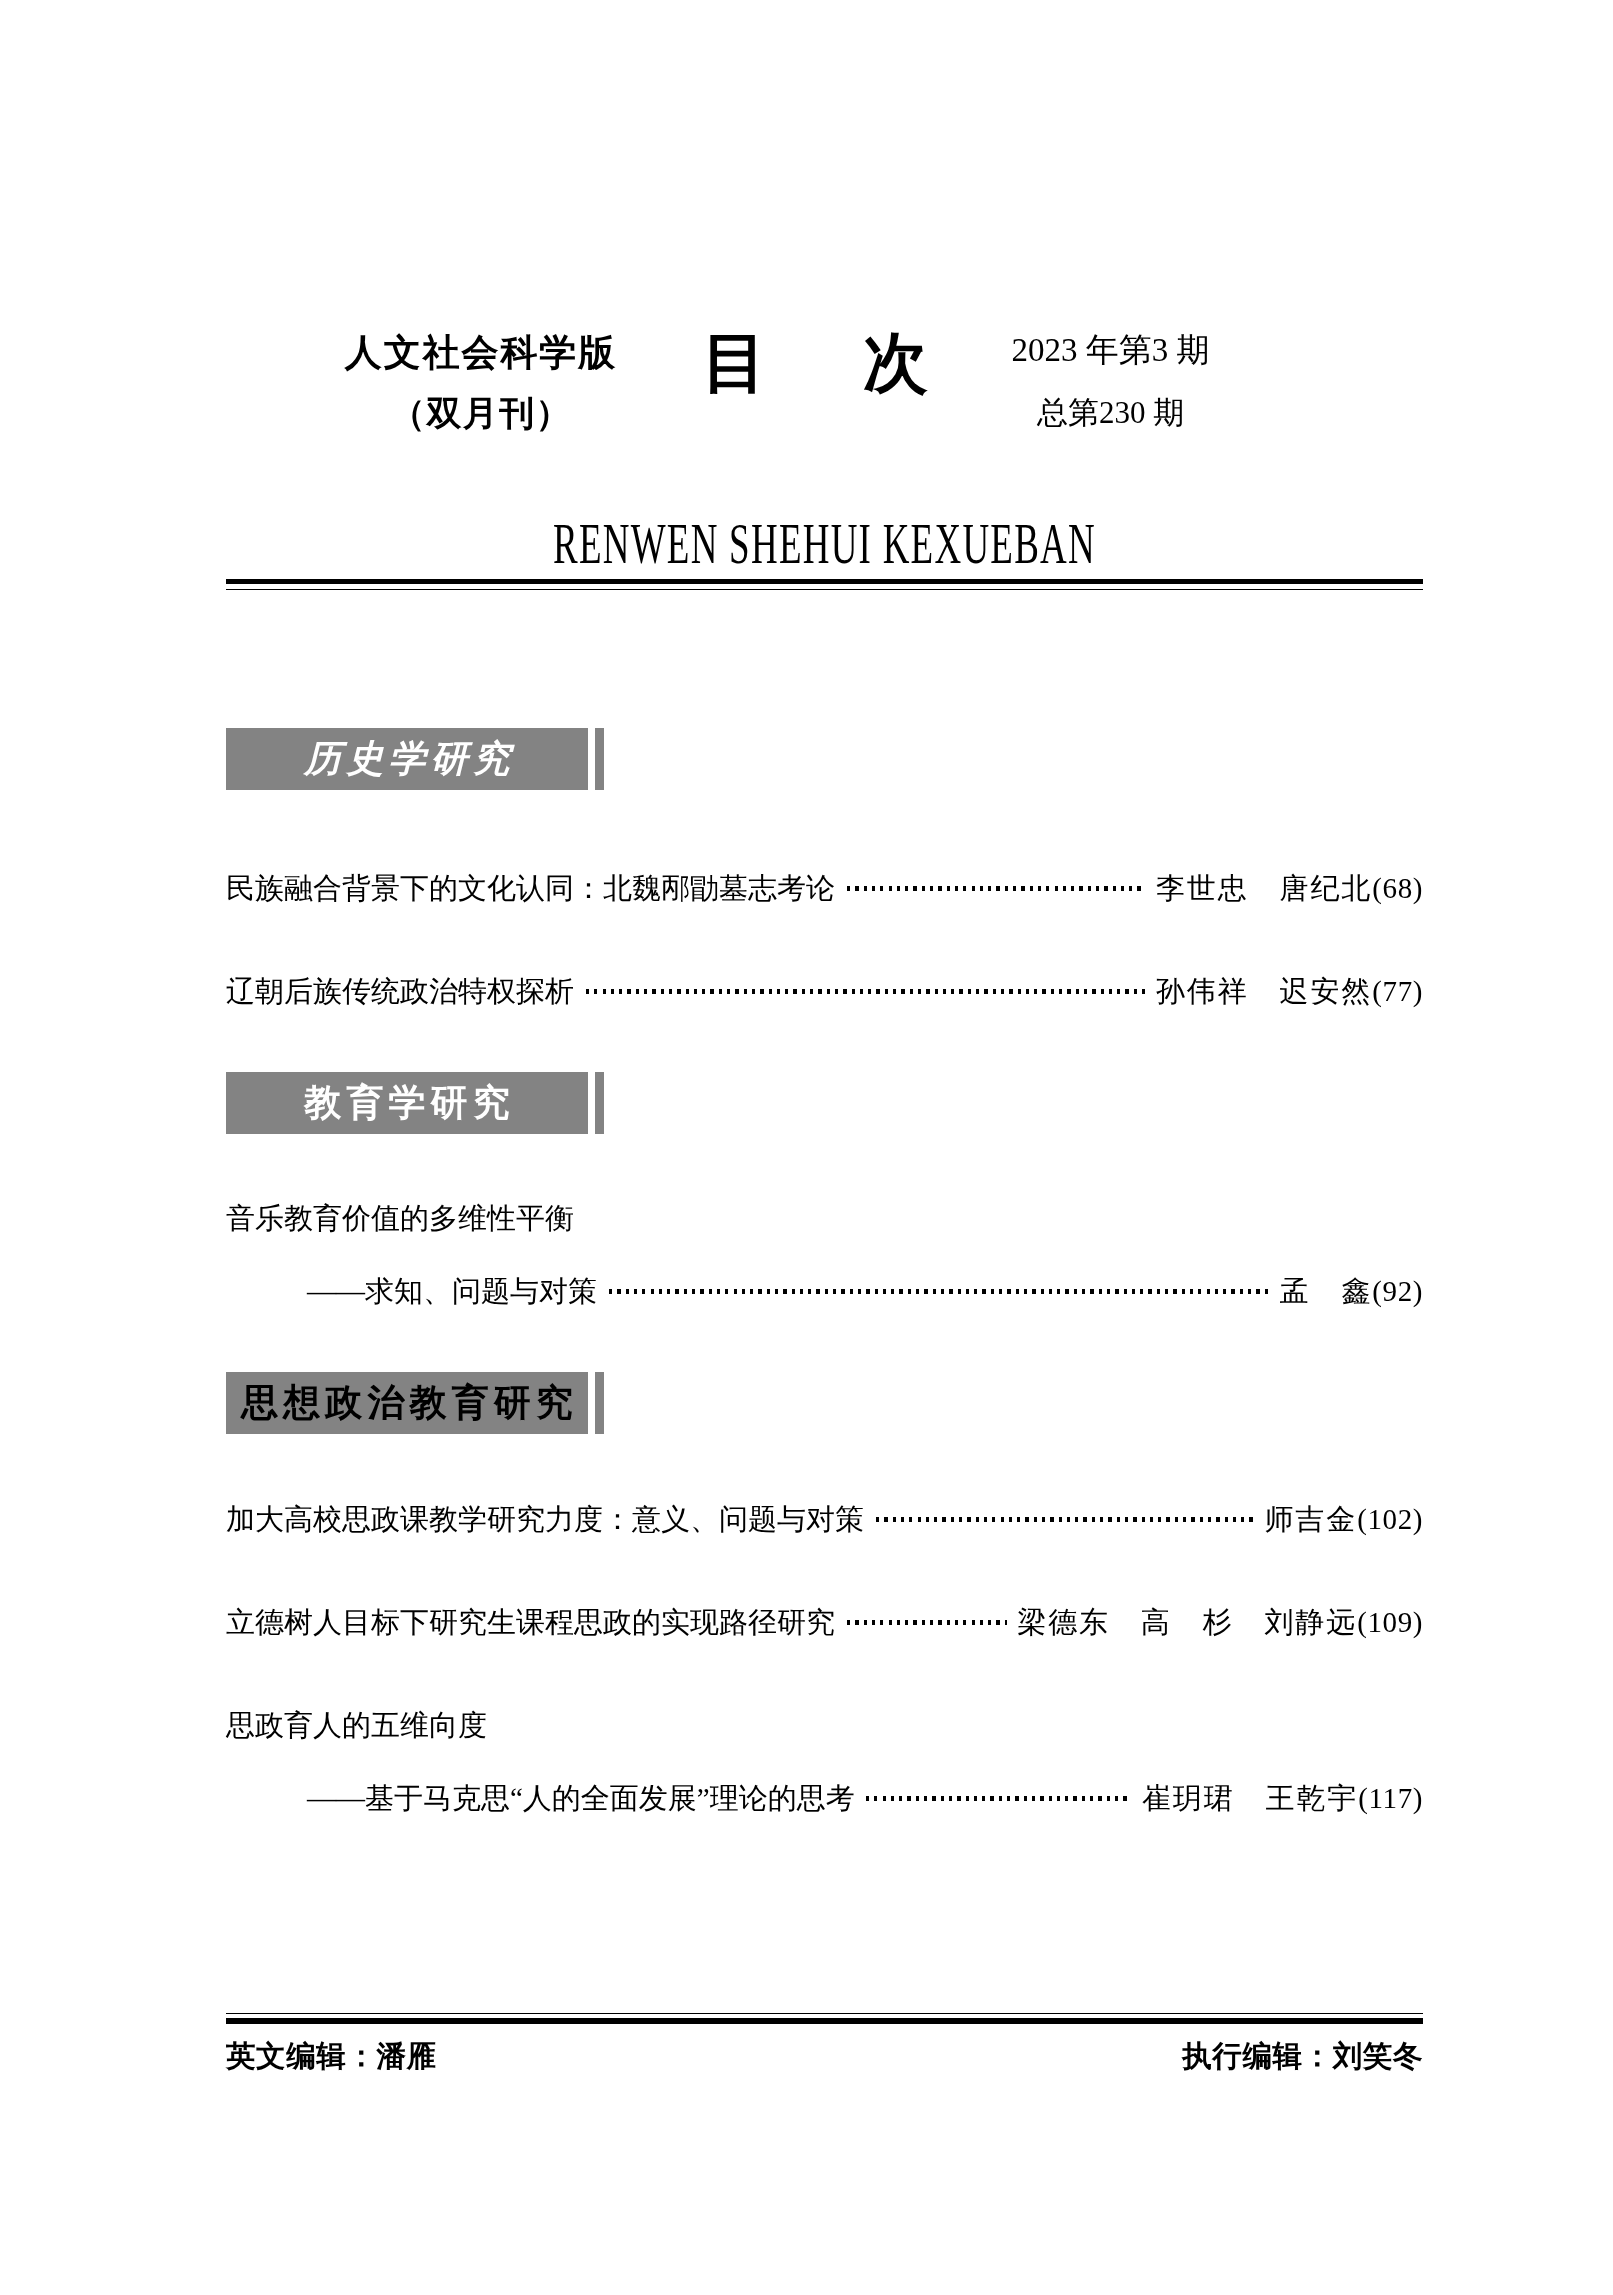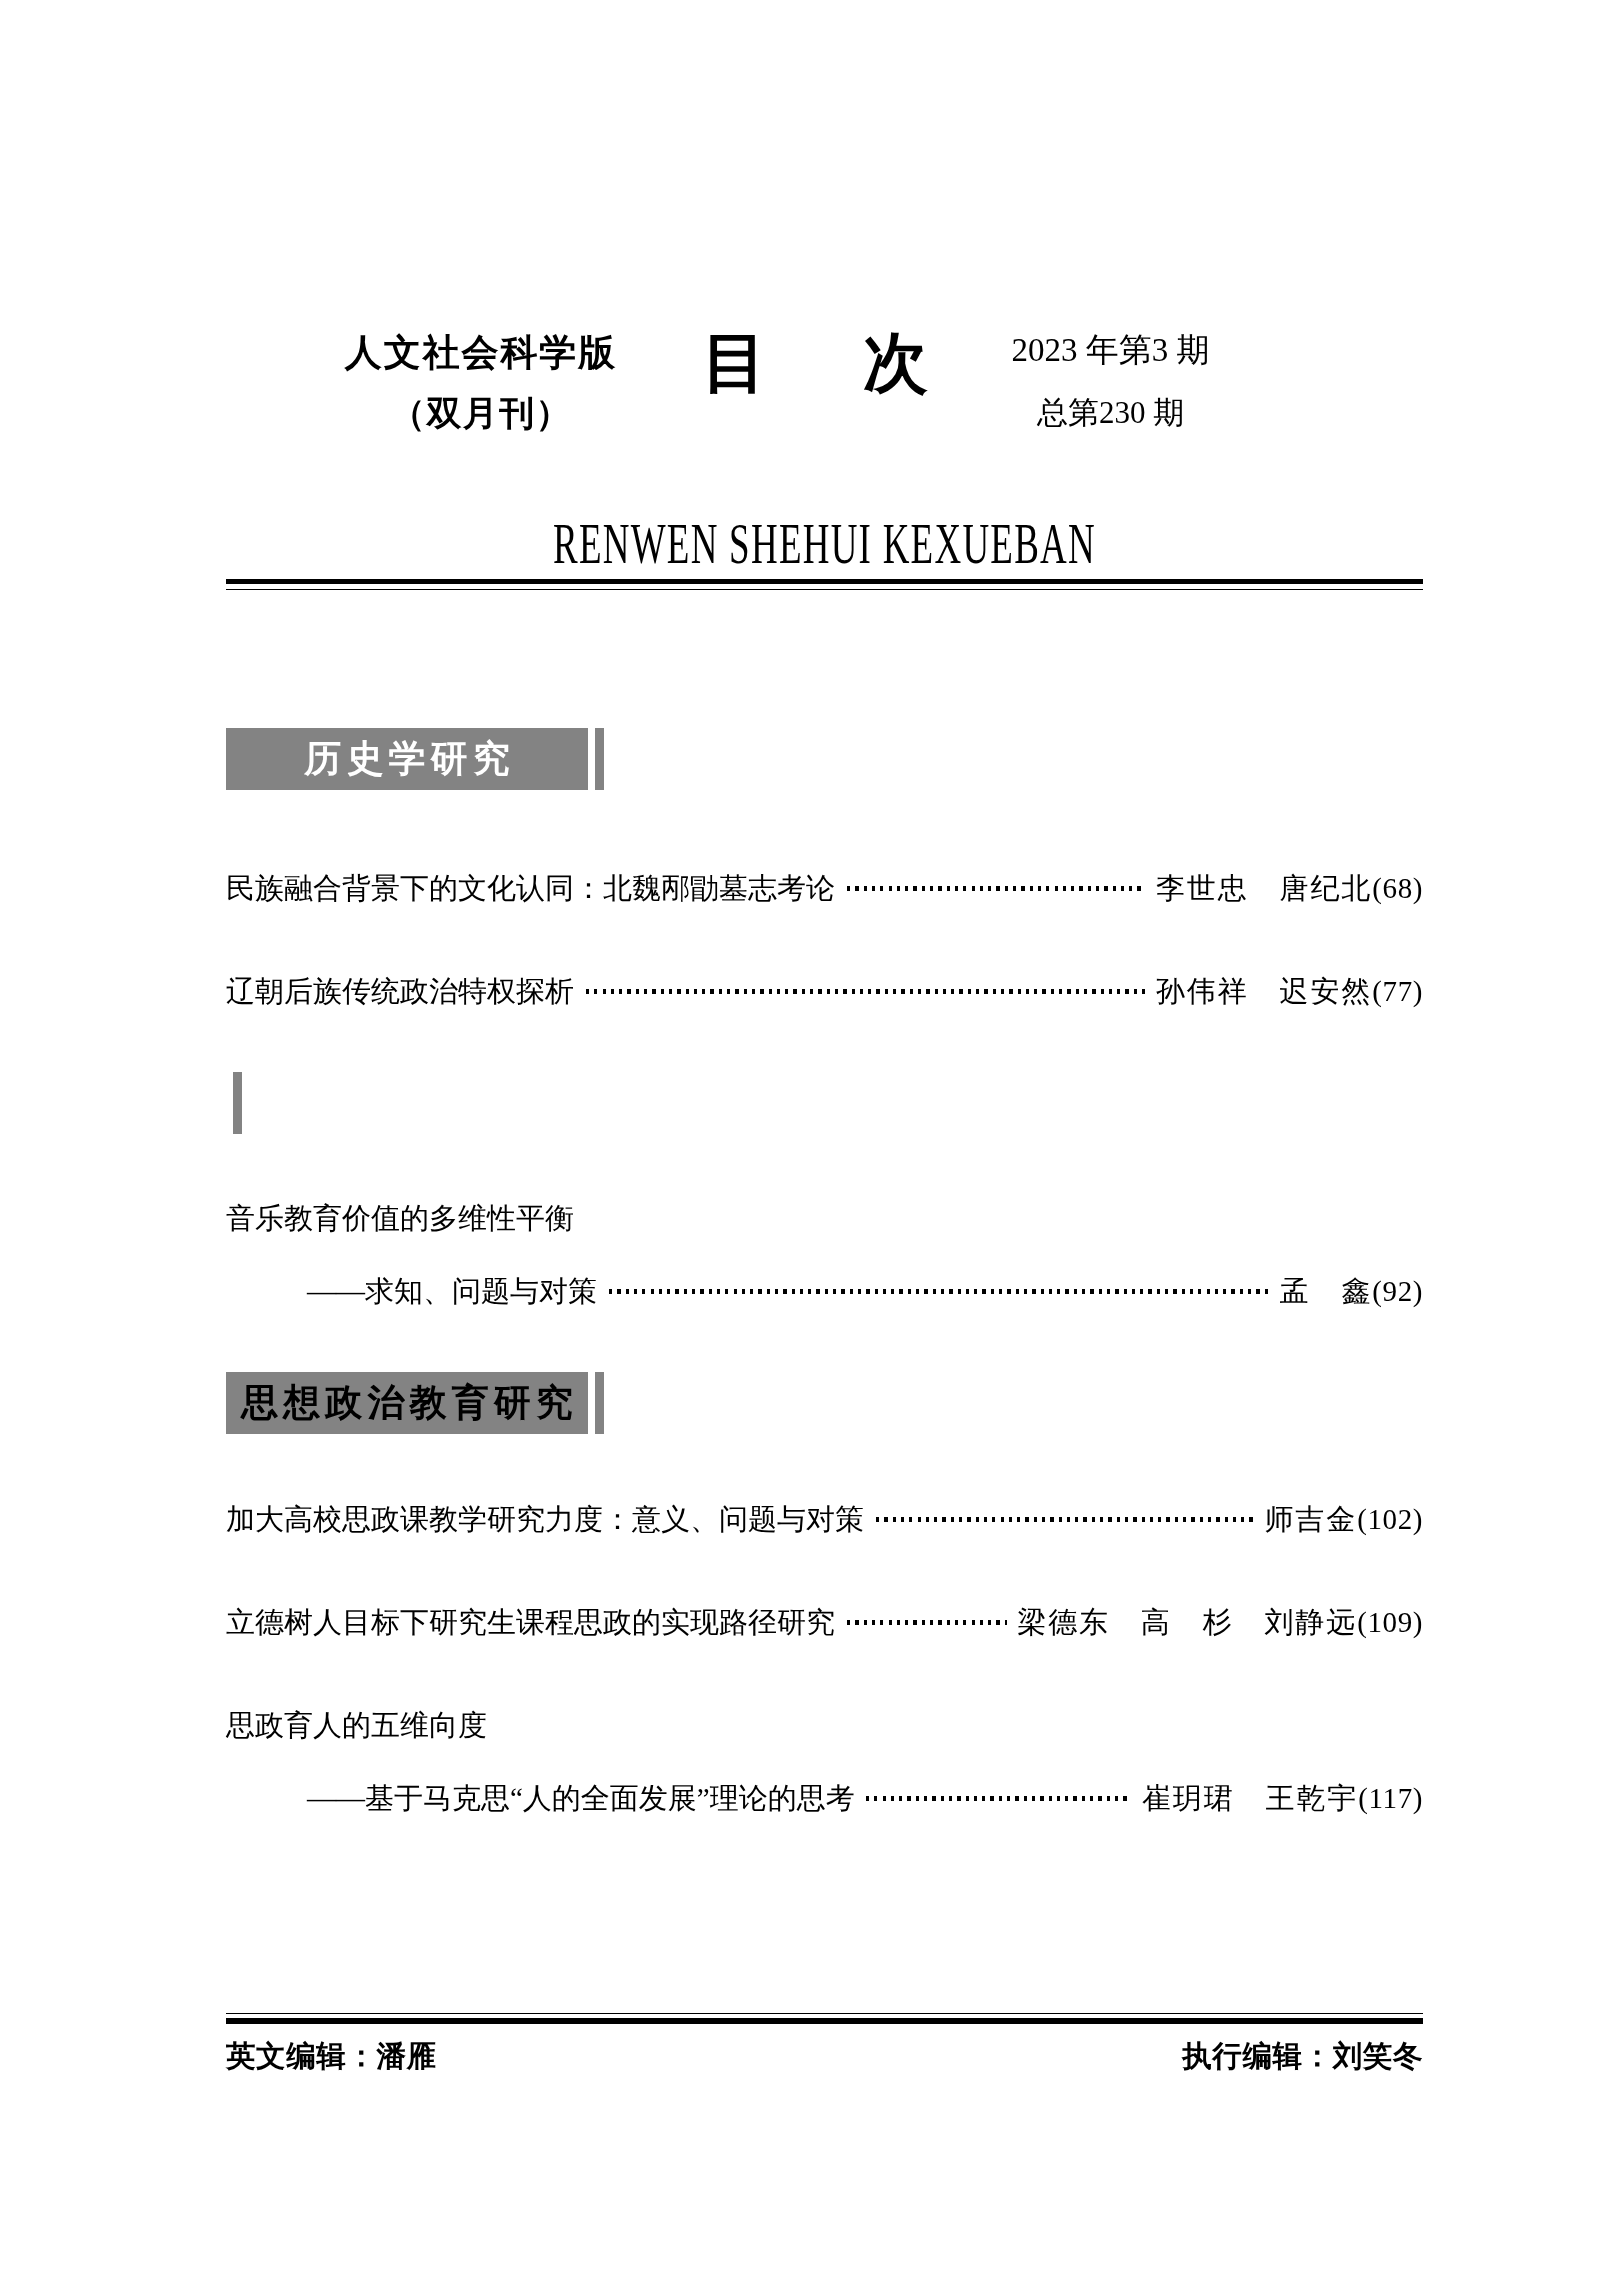--- a/index.html
+++ b/index.html
@@ -45,21 +45,21 @@
 
   .rule-top {
     box-sizing:border-box; height:11px;
     border-top:5.8px solid #000; border-bottom:1.9px solid #000;
   }
 
   
   .content { position:absolute; left:226px; top:579px; width:1197px; }
 
   .section-bar-row { display:flex; height:62px; margin-top:62px; }
-  .section-block:first-of-type .section-bar-row { margin-top:138px; }
+  .section-block:first-of-type .section-bar-row { margin-top:138px;font-style:italic; }
   .section-bar {
     width:362px; height:100%;
     display:flex; align-items:center; justify-content:center;
     color:#fff; font-weight:bold; font-size:37px;
     letter-spacing:5.1px; text-indent:5.1px;
   }
   .section-bar-tick { width:9px; height:100%; margin-left:7px; }
 
   .article-row {
     display:flex; align-items:baseline;
@@ -128,20 +128,23 @@
           </div>
           <div class="article-row">
             <span class="title">辽朝后族传统政治特权探析</span>
             <div class="dot-leader"></div>
             <span class="byline">孙伟祥　迟安然</span>
             <span class="pageno">(77)</span>
           </div>
         </div>
         <div class="section-block">
           <div class="section-bar-row">
+            <div class="section-bar" style="background: rgb(131, 131, 131); color: rgb(255, 255, 255);">
+              <span>教育学研究</span>
+            </div>
             <div class="section-bar-tick" style="background: rgb(131, 131, 131);"></div>
           </div>
           <div class="article-row">
             <span class="title">音乐教育价值的多维性平衡</span>
           </div>
           <div class="article-row subtitle-row">
             <span class="subtitle-text">——求知、问题与对策</span>
             <div class="dot-leader"></div>
             <span class="byline">孟　鑫</span>
             <span class="pageno">(92)</span>

